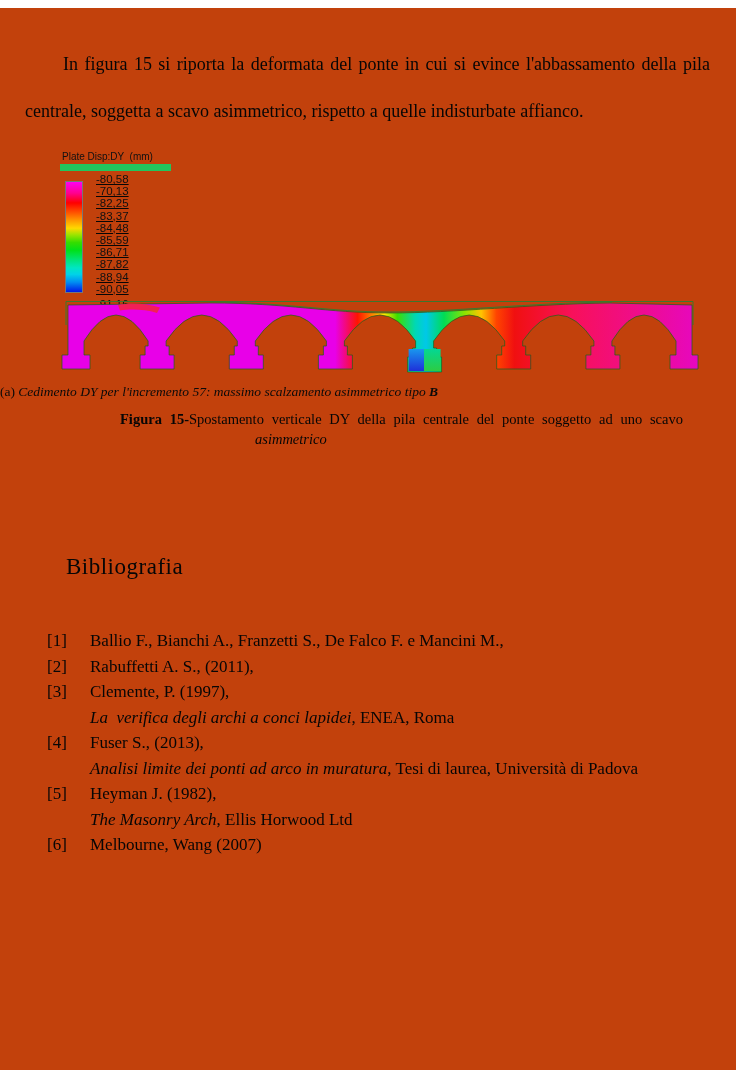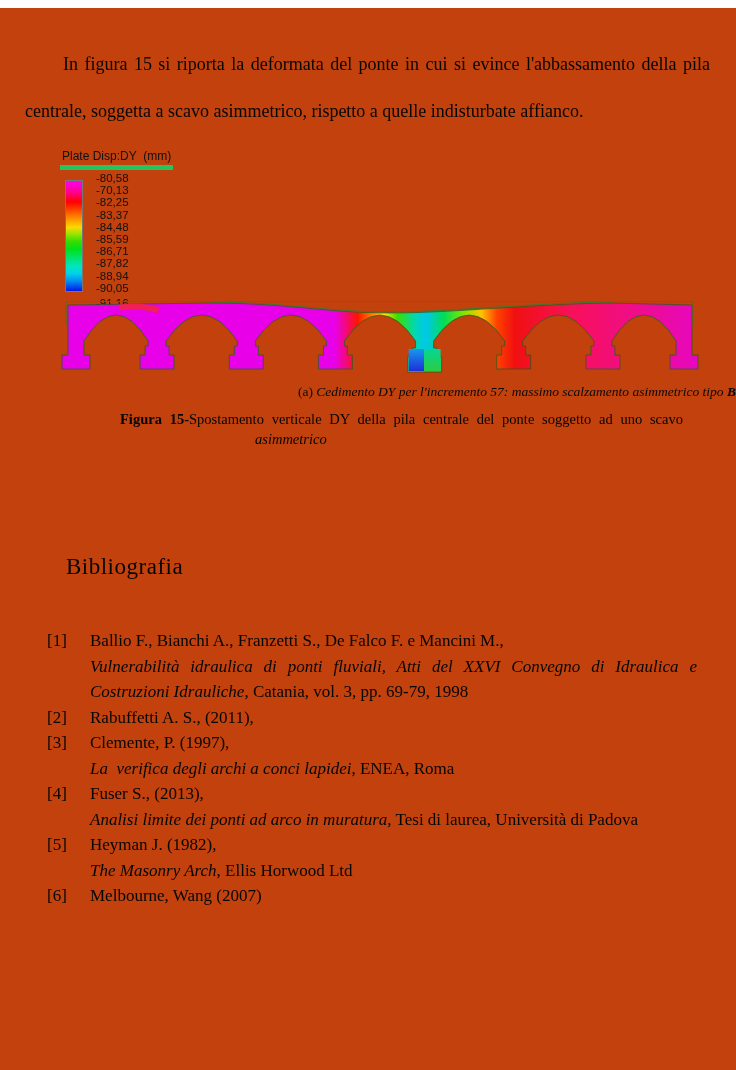--- a/index.html
+++ b/index.html
@@ -9,40 +9,40 @@
     font-family:"Liberation Serif", serif; color:#060606; overflow:hidden;margin-top:8px;
   }
   
   .para {
     position:absolute; left:25px; top:33px; width:685px;
     font-size:18px; line-height:47px; text-align:justify; text-indent:38px;
   }
   
   .legend { position:absolute; left:60px; top:138px; font-family:"Liberation Sans", sans-serif; }
   .legend-title {
-    font-size:12px; color:#111; padding:0 2px 2px 2px; border-bottom:5px solid #22c55e;
+    font-size:10px; color:#111; padding:0 2px 2px 2px; border-bottom:7px solid #22c55e;
     display:inline-block; min-width:111px; white-space:pre;
   }
-  .legend-body { display:flex; align-items:flex-start; margin-top:2px; }
+  .legend-body { display:flex; align-items:flex-start; margin-top:2px;text-decoration:underline; }
   .colorbar {
     width:18px; height:112px; margin-left:5px; margin-top:8px;
     background:linear-gradient(180deg,
       #ff00f2 0%, #ff0090 10%, #ff0000 19%, #ff5500 28%, #ff9900 35%,
       #ffd800 42%, #9ce400 48%, #35dd00 55%, #00e019 62%, #00e470 70%,
       #00e6c2 78%, #00d2e8 84%, #008ff2 91%, #0018e8 100%);
     border:0.5px solid #777;
   }
   .legend-values { margin-left:13px; font-size:11.5px; color:#111; }
   .legend-values div { height:12.2px; display:flex; align-items:center; }
   .legend-values div:last-child { margin-top:3px; }
   
   .bridge-wrap { position:absolute; left:60px; top:291px; width:640px; height:80px; }
   
   .cap-a {
-    position:absolute; left:0; top:376px; width:736px; text-align:right;
+    position:absolute; left:0; top:376px; width:736px; text-align:left;
     font-size:13.5px; color:#0a0a0a;
   }
   .cap-a .it { font-style:italic; }
   .cap-a .bi { font-style:italic; font-weight:bold; }
   .fig-cap {
     position:absolute; left:120px; top:401px; width:563px; font-size:14.5px; line-height:20px;
   }
   .fig-cap .l1 { text-align:justify; text-align-last:justify; white-space:normal; }
   .fig-cap .l2 { padding-left:135px; font-style:italic; }
   .fig-cap .b { font-weight:bold; }
@@ -152,21 +152,20 @@
   </div>
 
   <div class="bib-heading">Bibliografia</div>
 
   <div class="bib-list">
 
     <div class="bib-entry">
       <div class="bib-num">[1]</div>
       <div class="bib-body">
         <div class="bib-head">Ballio F., Bianchi A., Franzetti S., De Falco F. e Mancini M.,</div>
-        <div class="bib-text"><span class="it">Vulnerabilità idraulica di ponti fluviali, Atti del XXVI Convegno di Idraulica e Costruzioni Idrauliche</span><span>, Catania, vol. 3, pp. 69-79, 1998</span></div>
       </div>
     </div>
 
     <div class="bib-entry">
       <div class="bib-num">[2]</div>
       <div class="bib-body">
         <div class="bib-head">Rabuffetti A. S., (2011),</div>
       </div>
     </div>
 

